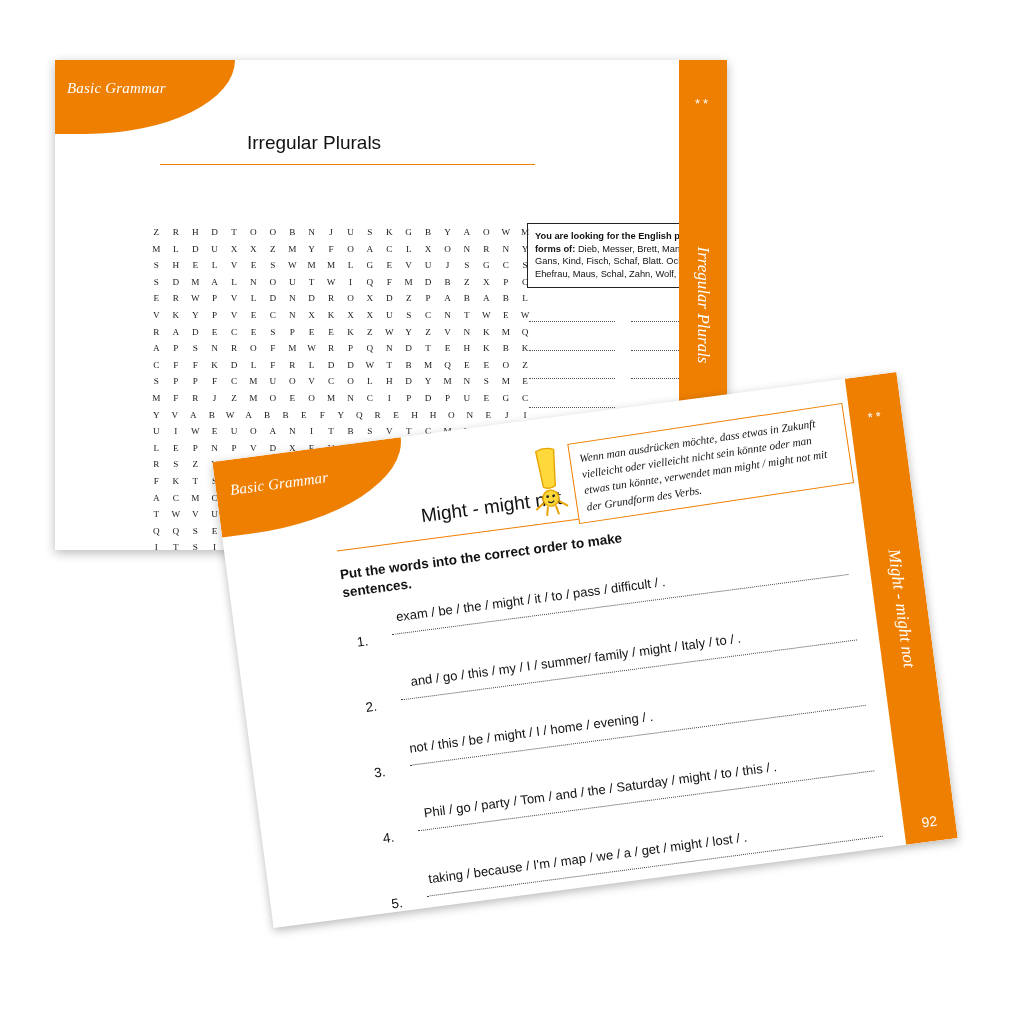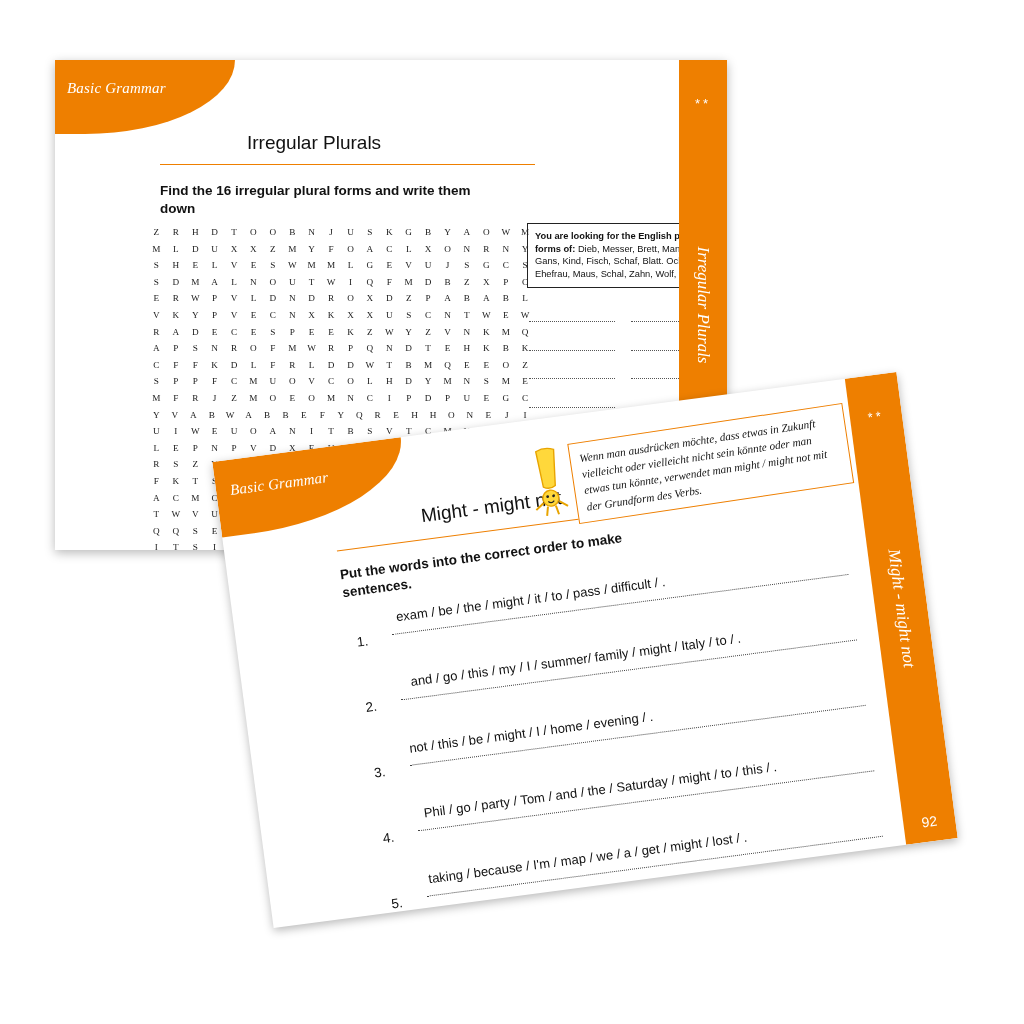--- a/index.html
+++ b/index.html
@@ -277,21 +277,20 @@
 
   <div class="card" id="card-plurals">
 
     <div class="corner-swoosh">
       <div class="corner-label">Basic Grammar</div>
     </div>
 
     <div class="sheet-title">Irregular Plurals</div>
     <div class="title-rule"></div>
 
-    <div class="instruction">Find the 16 irregular plural forms and write them down</div>
 
     <div id="letter-grid">
         <div class="grid-row">
           <span>Z</span>
           <span>R</span>
           <span>H</span>
           <span>D</span>
           <span>T</span>
           <span>O</span>
           <span>O</span>

